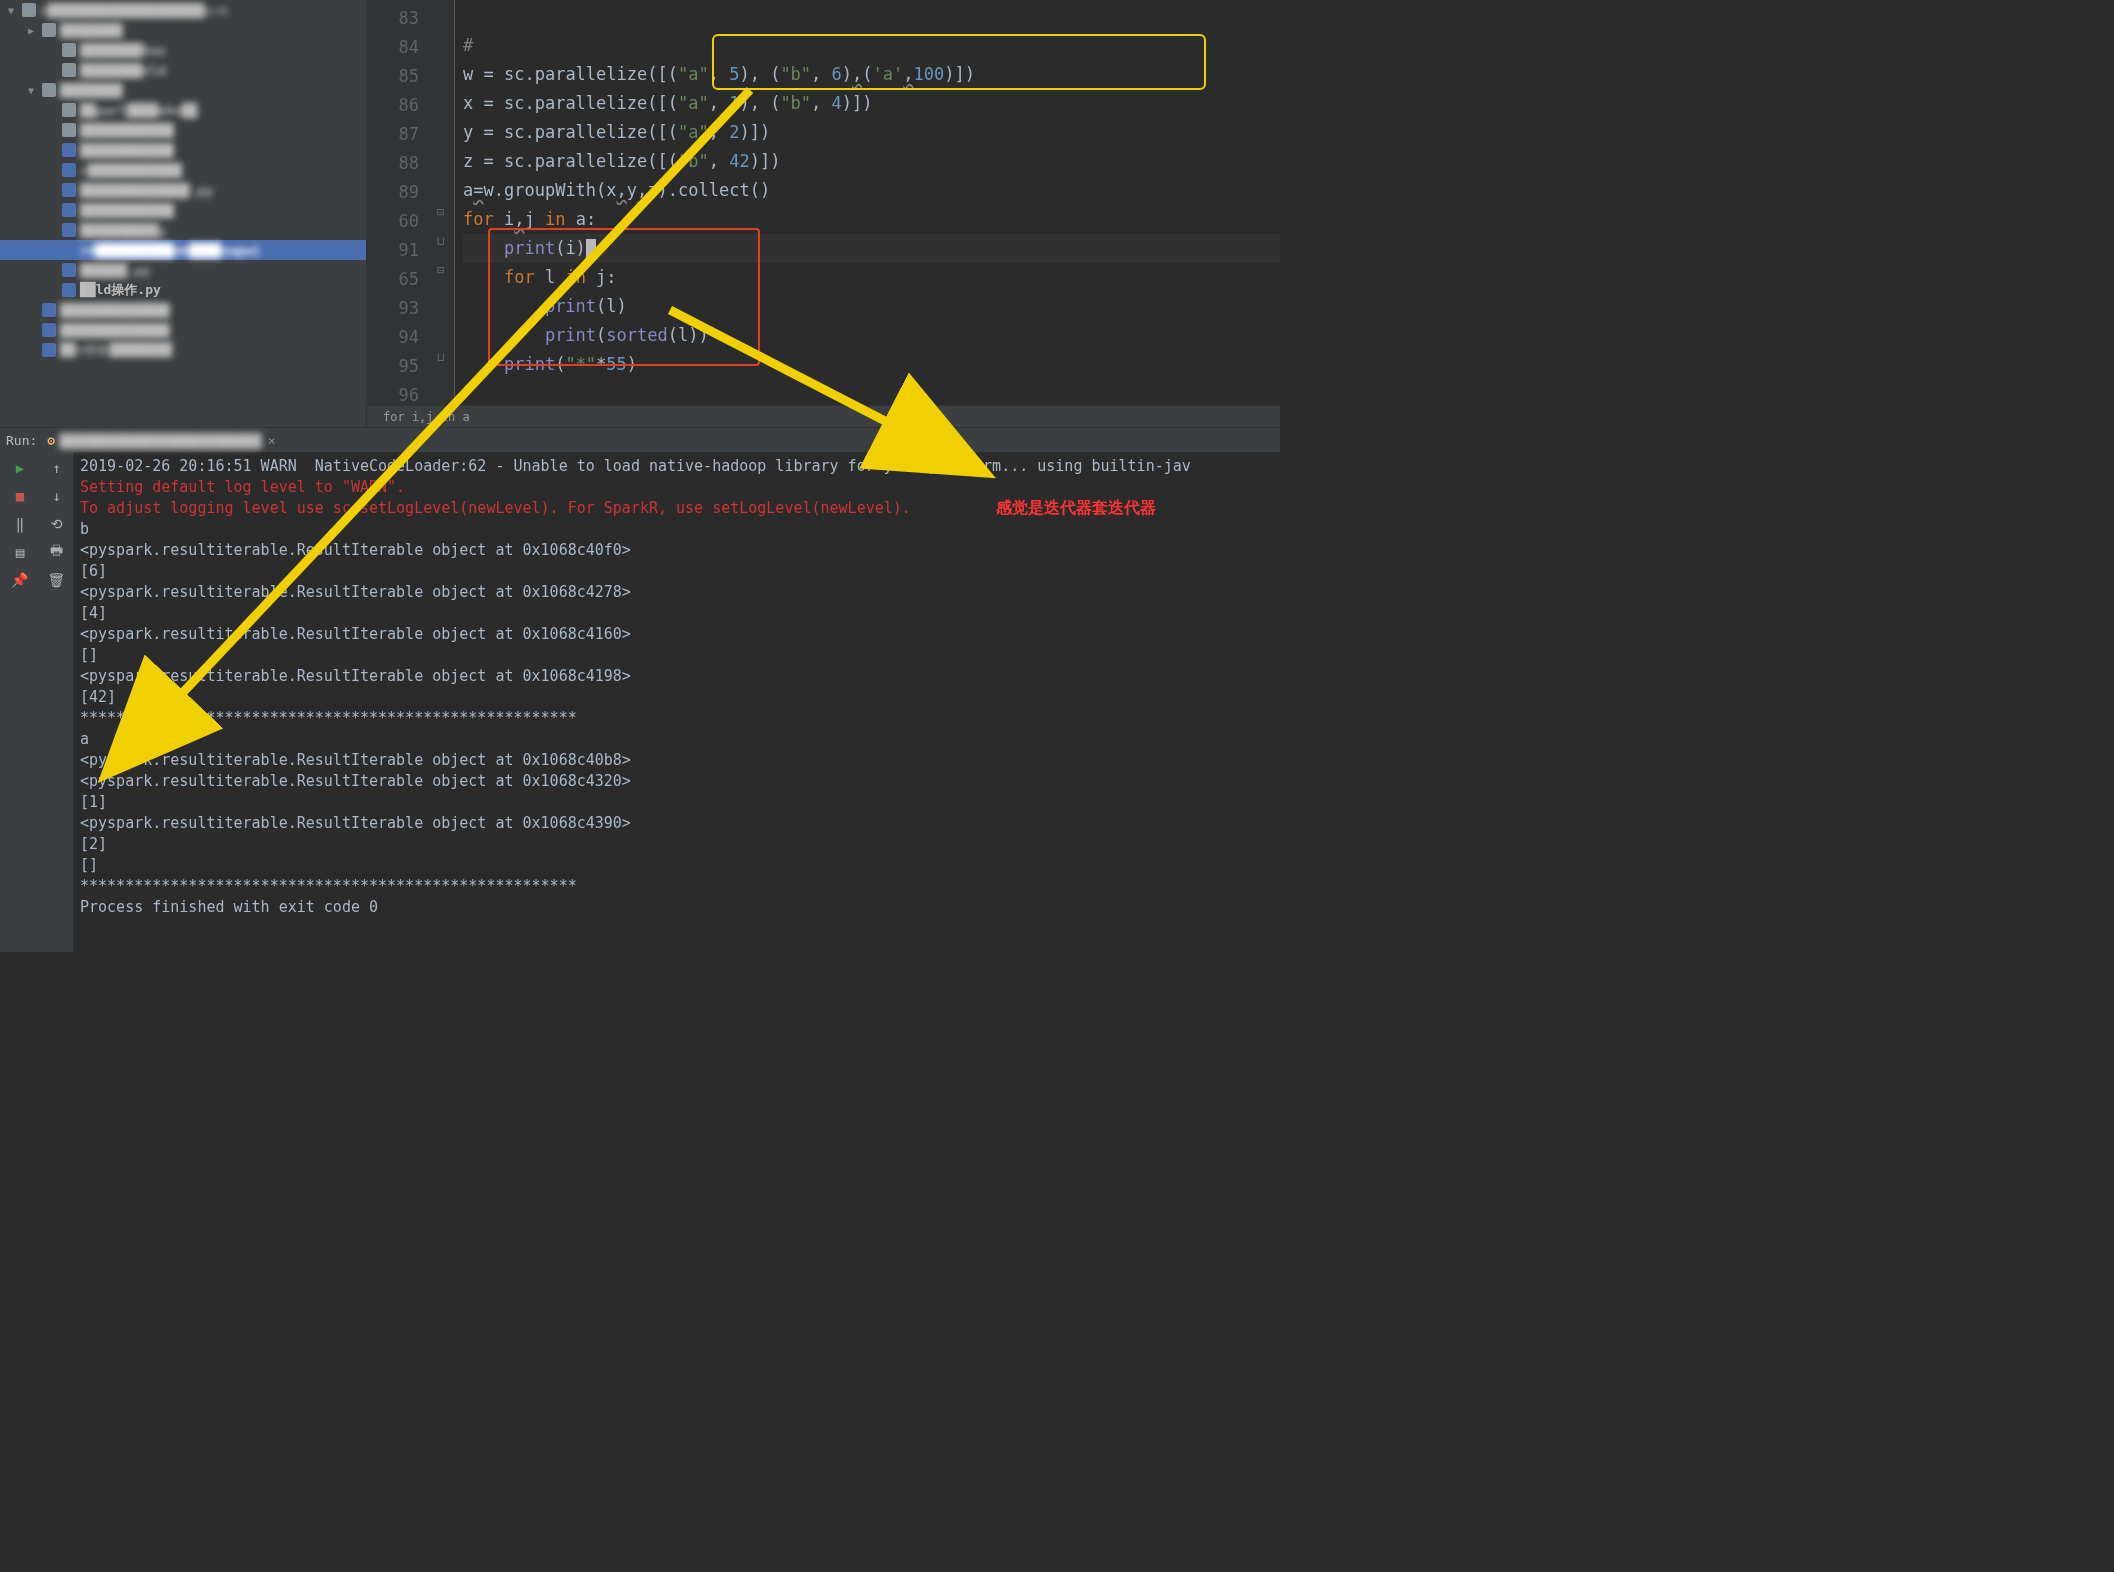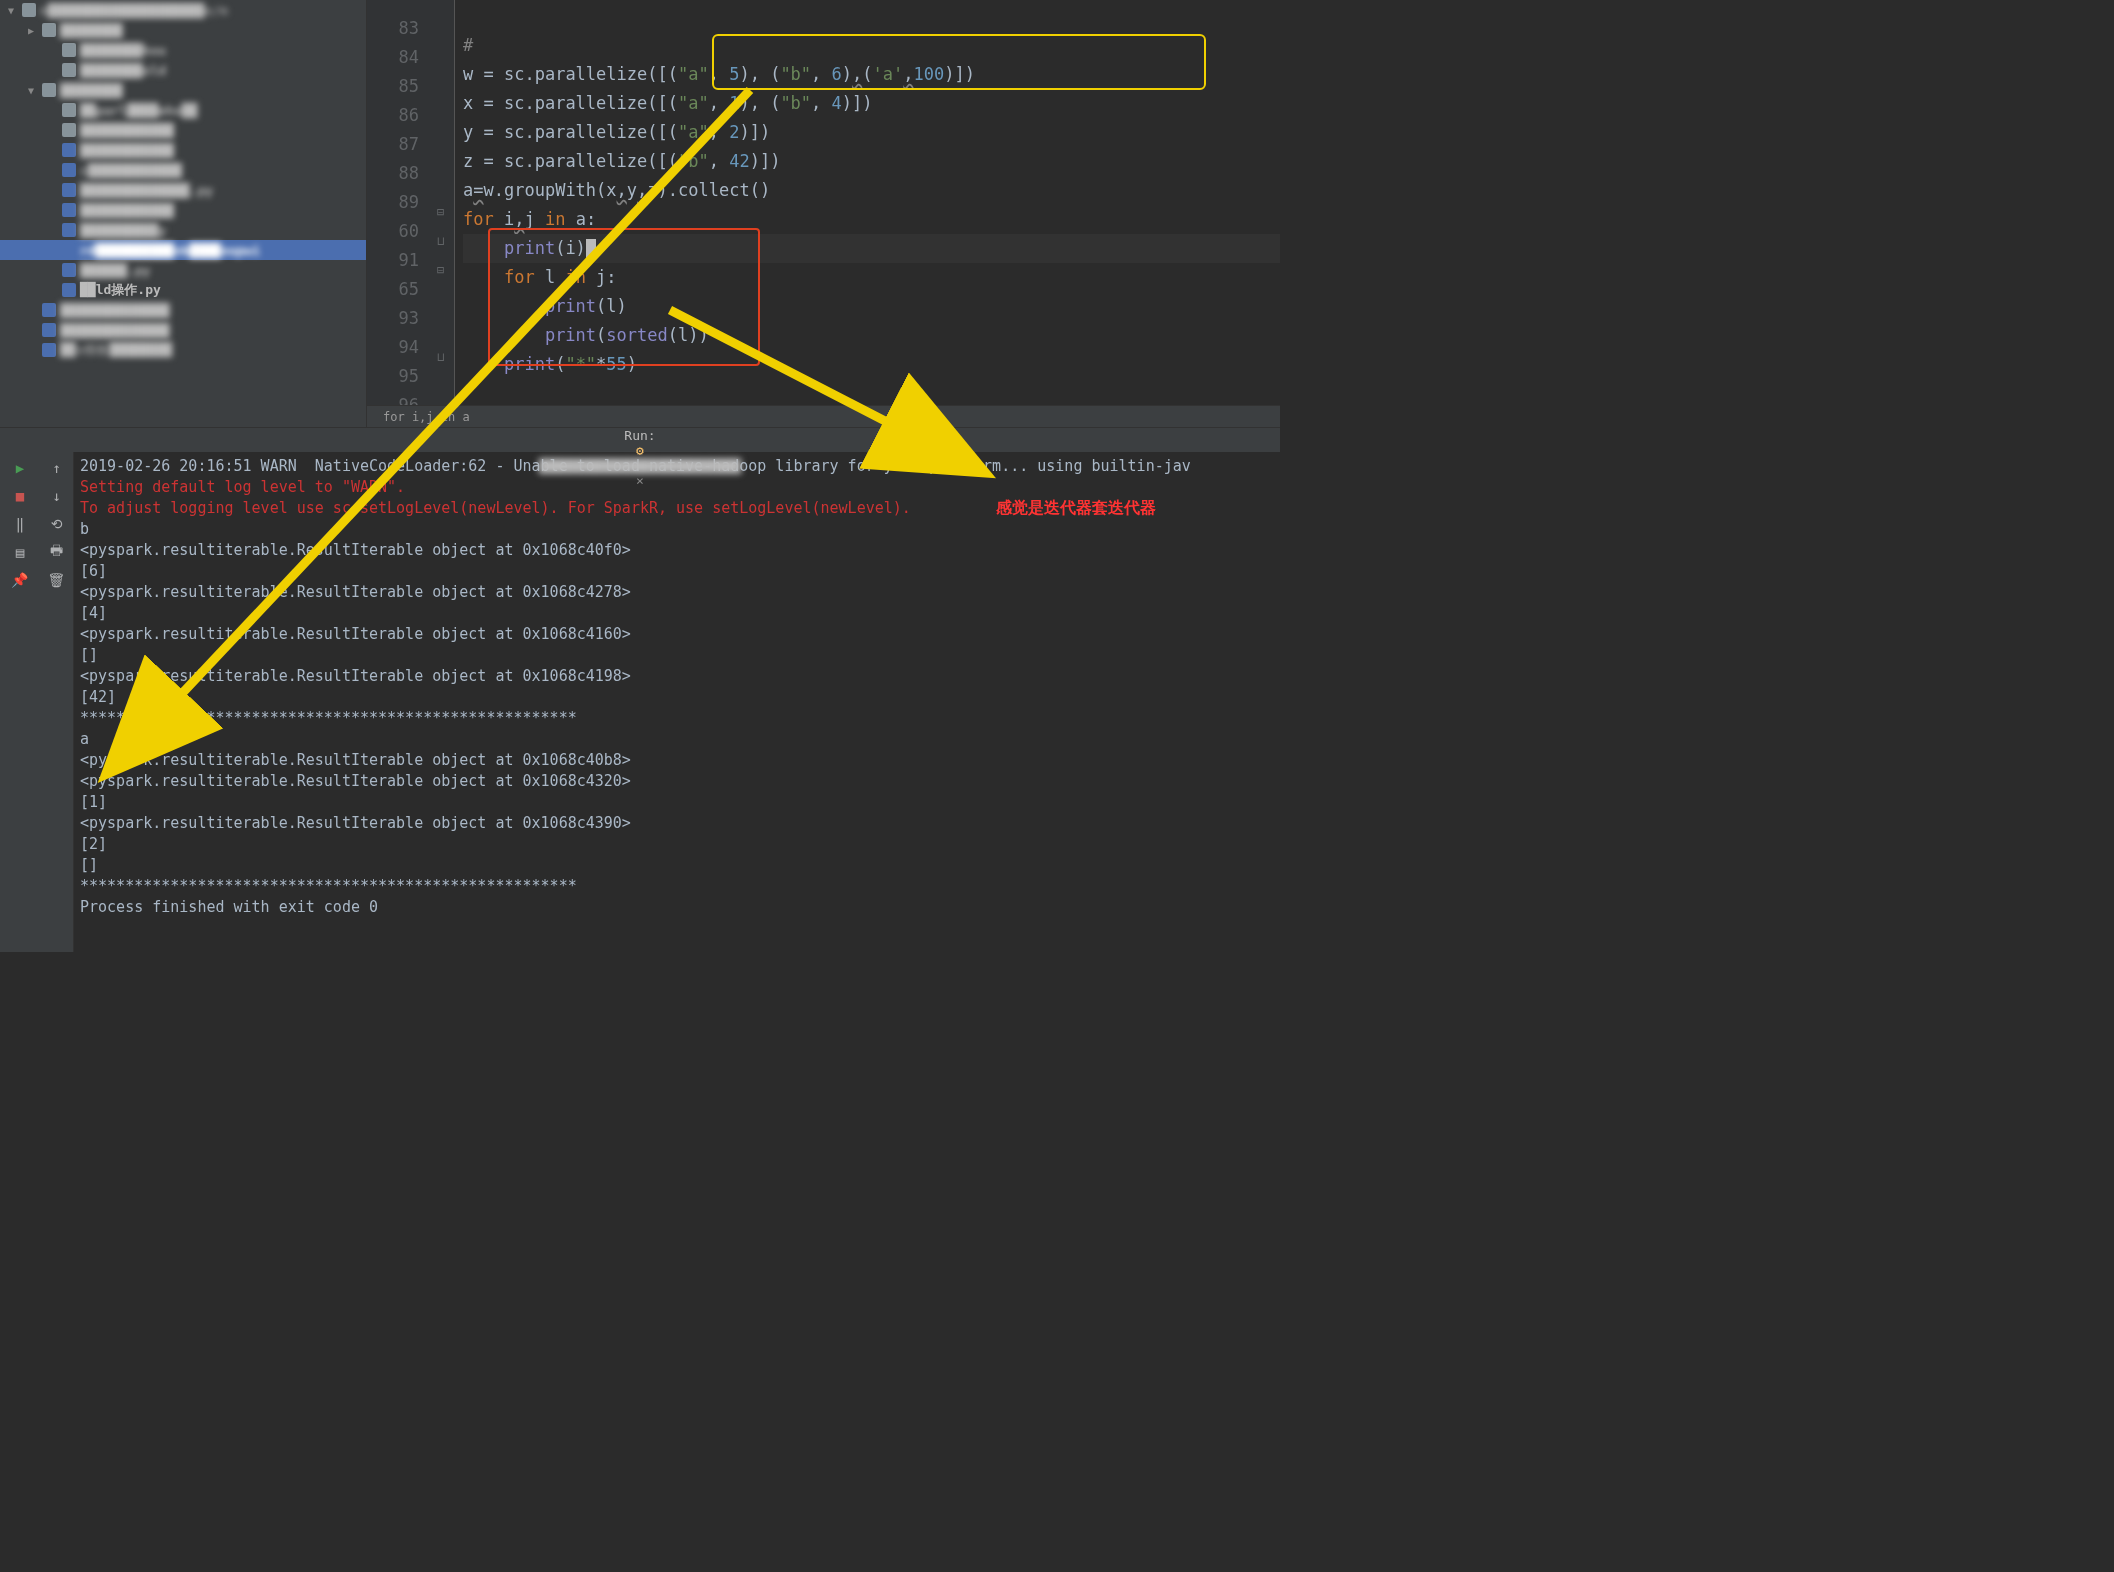--- a/index.html
+++ b/index.html
@@ -45,21 +45,21 @@
   position: relative;
 }
 .gutter {
   width: 66px;
   background: #313335;
   text-align: right;
   padding-right: 14px;
   color: #606366;
   font-size: 17px;
   line-height: 29px;
-  padding-top: 14px;
+  padding-top: 4px;
 }
 .fold-gutter {
   width: 22px;
   background: #313335;
   border-right: 1px solid #555;
   position: relative;
 }
 .fold-mark {
   position: absolute;
   left: 4px;
@@ -107,21 +107,20 @@
   flex-direction: column;
 }
 .run-header {
   height: 24px;
   background: #3c3f41;
   display: flex;
   align-items: center;
   padding: 0 6px;
   font-size: 13px;
   color: #bbbbbb;
-  flex-direction: column;
 }
 .run-body { flex: 1; display: flex; }
 .run-toolbar {
   width: 40px;
   background: #3c3f41;
   display: flex;
   flex-direction: column;
   align-items: center;
   padding-top: 8px;
   gap: 12px;

